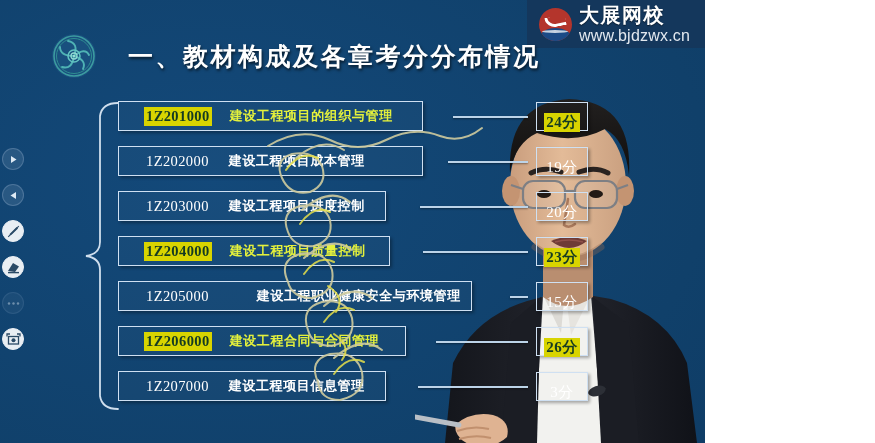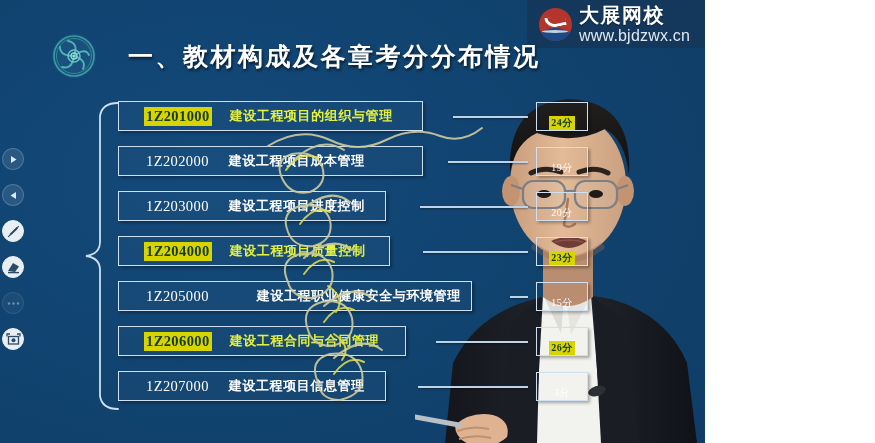--- a/index.html
+++ b/index.html
@@ -149,21 +149,21 @@
     height: 2px; background: #bcd3e8;
     box-shadow: 0 1px 2px rgba(0,0,0,.4);
   }
   .scorebox {
     width: 52px; height: 29px; flex: 0 0 auto;
     border: 1.5px solid #cfe0f2;
     display: flex; align-items: center; justify-content: center;
     box-shadow: 2px 2px 3px rgba(0,0,0,.32);
   }
   .scorebox .sc {
-    font-size: 10px; color: #ffffff; letter-spacing: .5px;
+    font-size: 15px; color: #ffffff; letter-spacing: .5px;
     font-family: "Liberation Serif", "DejaVu Serif", serif;
     padding: 0 2px;
     margin-top: 13px;
   }
   .row.hl .scorebox .sc {
     background: #d8d400; color: #143a22; font-weight: bold;
   }
 
   
   .w1 .chapbox { width: 305px; }

